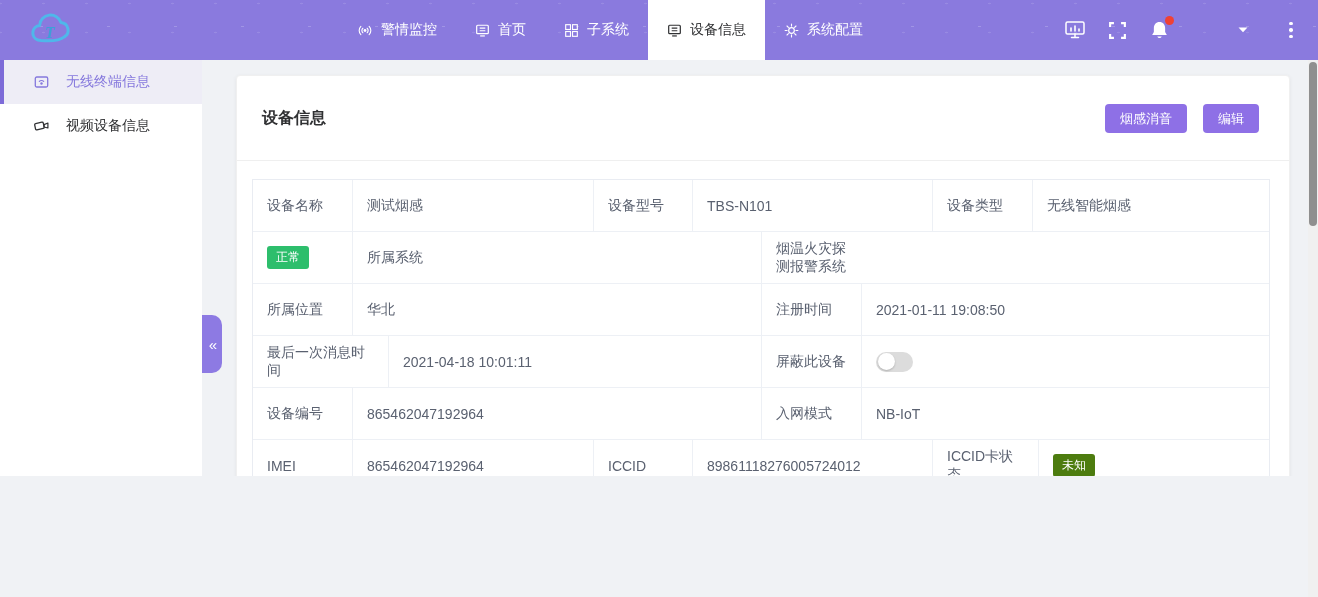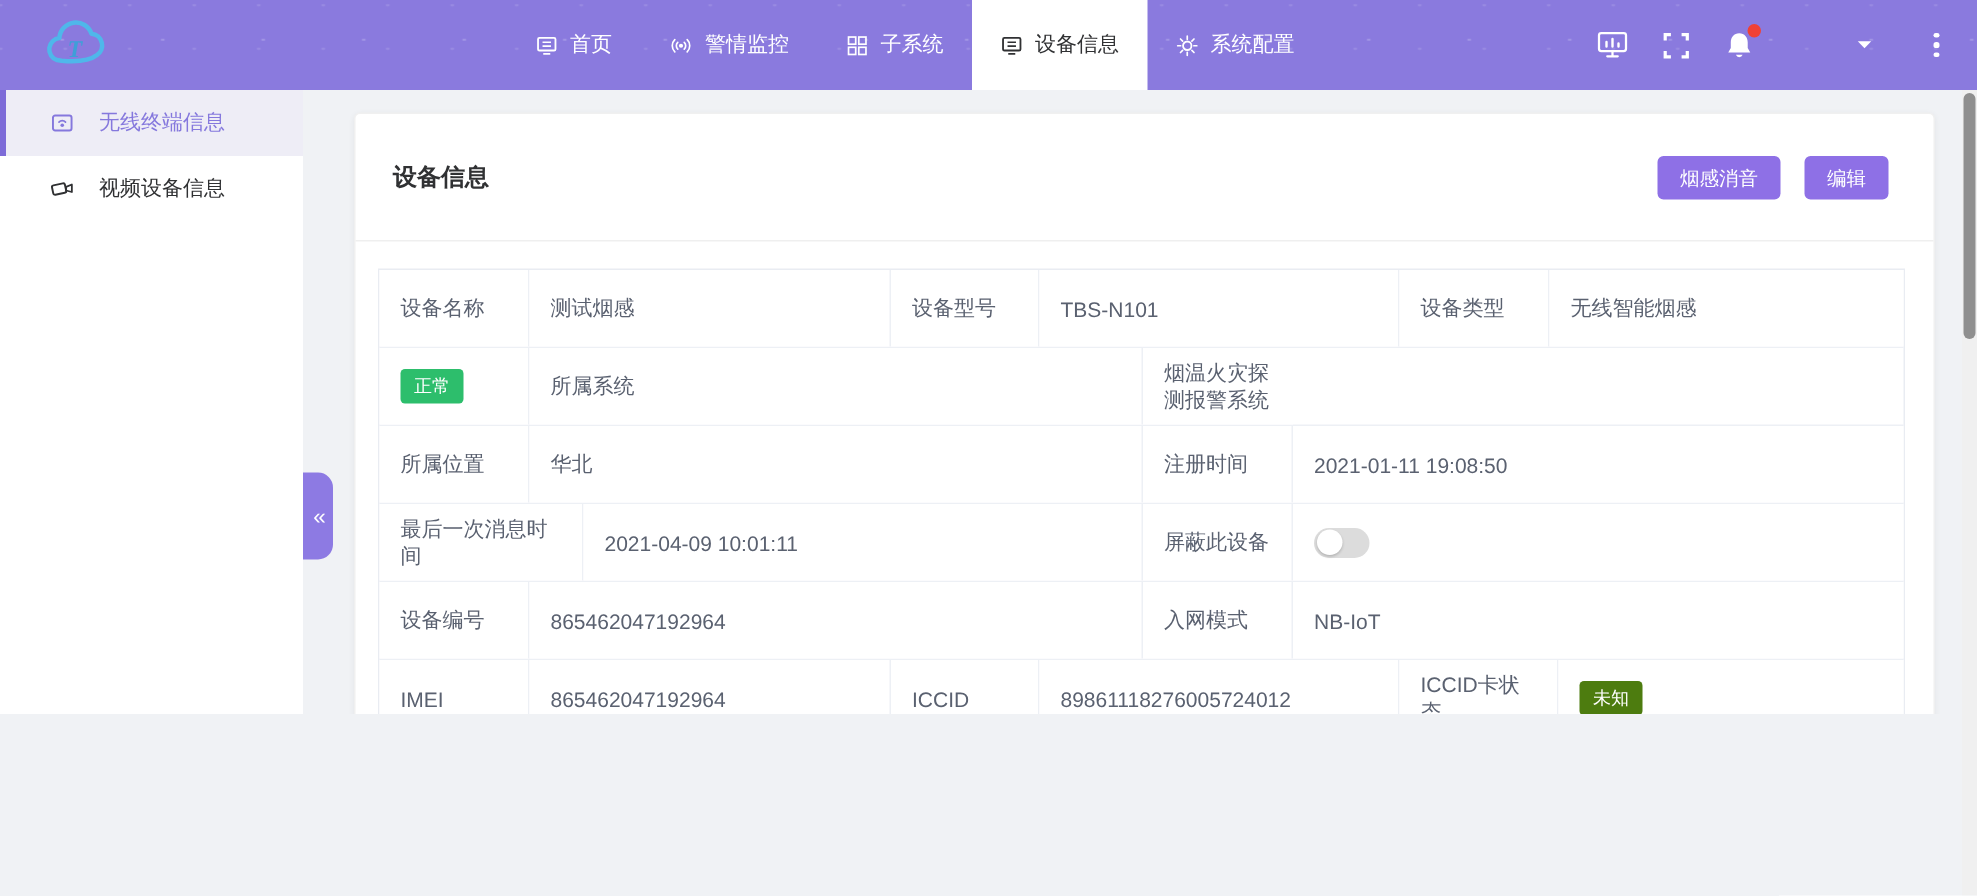--- a/index.html
+++ b/index.html
@@ -110,33 +110,33 @@
 <header class="topnav">
   <div class="logo-wrap">
     <svg width="46" height="38" viewBox="0 0 46 38">
       <path d="M10 29 a7.5 7.5 0 0 1 1.6-14.6 A11 11 0 0 1 33 11.5 a7.8 7.8 0 0 1 3.4 14.4 Q30 31 13 29.5 Z" fill="none" stroke="#4fb7ea" stroke-width="3" stroke-linejoin="round"></path>
       <text x="17" y="27" font-size="16" font-style="italic" font-weight="bold" fill="#3e9fd8" font-family="Liberation Serif, serif">T</text>
     </svg>
   </div>
 
   <nav class="nav-menu">
     <div class="nav-item">
+      <svg width="16" height="15" viewBox="0 0 16 16">
+        <circle cx="8" cy="8" r="1.5" fill="currentColor"></circle>
+        <path d="M5.7 5.6a3.3 3.3 0 0 0 0 4.8M10.3 5.6a3.3 3.3 0 0 1 0 4.8M3.6 3.7a6 6 0 0 0 0 8.6M12.4 3.7a6 6 0 0 1 0 8.6" fill="none" stroke="currentColor" stroke-width="1.2" stroke-linecap="round"></path>
+      </svg>
+      <span>警情监控</span>
+    </div>
+    <div class="nav-item">
       <svg width="15" height="15" viewBox="0 0 16 16">
         <rect x="1.8" y="2.4" width="12.4" height="9" rx="1" fill="none" stroke="currentColor" stroke-width="1.3"></rect>
         <path d="M5 5.5h6M5 8.2h6" stroke="currentColor" stroke-width="1.2"></path>
         <path d="M5.5 13.8h5" stroke="currentColor" stroke-width="1.3"></path>
       </svg>
       <span>首页</span>
-    </div>
-    <div class="nav-item">
-      <svg width="16" height="15" viewBox="0 0 16 16">
-        <circle cx="8" cy="8" r="1.5" fill="currentColor"></circle>
-        <path d="M5.7 5.6a3.3 3.3 0 0 0 0 4.8M10.3 5.6a3.3 3.3 0 0 1 0 4.8M3.6 3.7a6 6 0 0 0 0 8.6M12.4 3.7a6 6 0 0 1 0 8.6" fill="none" stroke="currentColor" stroke-width="1.2" stroke-linecap="round"></path>
-      </svg>
-      <span>警情监控</span>
     </div>
     <div class="nav-item">
       <svg width="15" height="15" viewBox="0 0 16 16">
         <rect x="1.8" y="1.8" width="5.1" height="5.1" fill="none" stroke="currentColor" stroke-width="1.2"></rect>
         <rect x="9.1" y="1.8" width="5.1" height="5.1" fill="none" stroke="currentColor" stroke-width="1.2"></rect>
         <rect x="1.8" y="9.1" width="5.1" height="5.1" fill="none" stroke="currentColor" stroke-width="1.2"></rect>
         <rect x="9.1" y="9.1" width="5.1" height="5.1" fill="none" stroke="currentColor" stroke-width="1.2"></rect>
       </svg>
       <span>子系统</span>
     </div>
@@ -249,21 +249,21 @@
 
           <div class="trow r2">
             <div class="cell-label">所属位置</div>
             <div>华北</div>
             <div class="cell-label">注册时间</div>
             <div>2021-01-11 19:08:50</div>
           </div>
 
           <div class="trow r4">
             <div class="cell-label">最后一次消息时间</div>
-            <div>2021-04-09 10:01:11</div>
+            <div>2021-04-18 10:01:11</div>
             <div class="cell-label">屏蔽此设备</div>
             <div>
               <div class="toggle">
                   <span class="knob"></span>
                 </div>
             </div>
           </div>
 
           <div class="trow r2">
             <div class="cell-label">设备编号</div>

